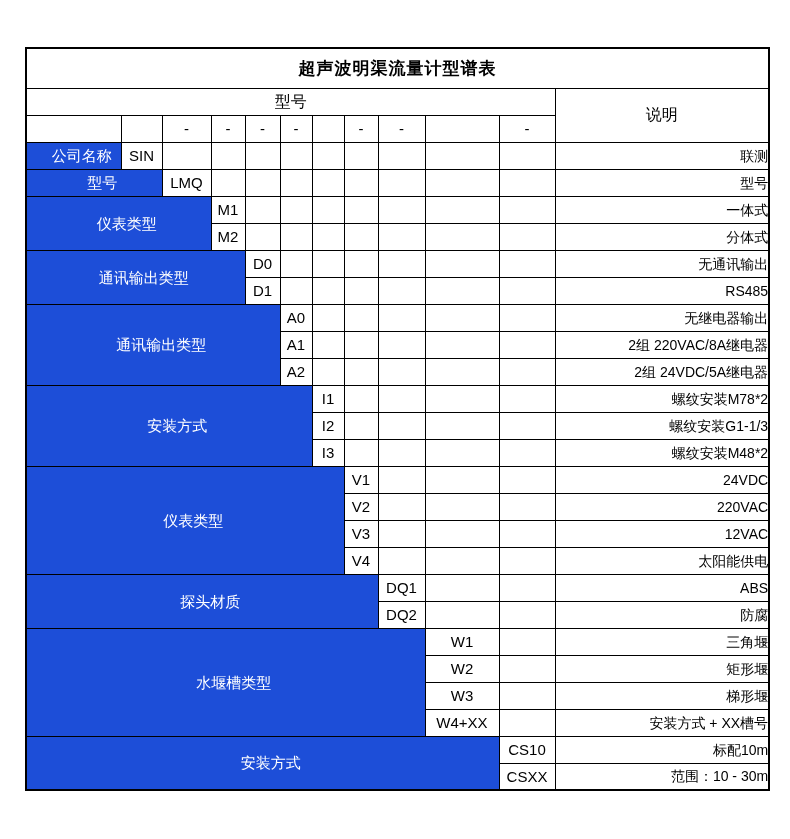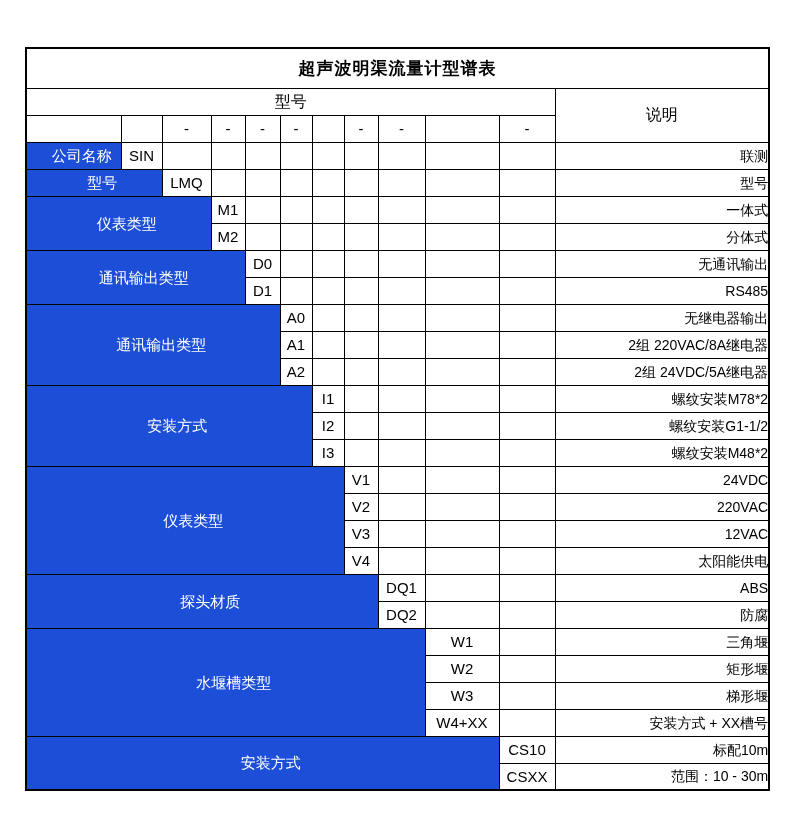--- a/index.html
+++ b/index.html
@@ -177,21 +177,21 @@
       <td></td>
           <td></td>
       <td class="desc">螺纹安装M78*2</td>
     </tr>
     <tr>
       <td class="code">I2</td>
       <td></td>
           <td></td>
       <td></td>
           <td></td>
-      <td class="desc">螺纹安装G1-1/2</td>
+      <td class="desc">螺纹安装G1-1/3</td>
     </tr>
     <tr>
       <td class="code">I3</td>
       <td></td>
           <td></td>
       <td></td>
           <td></td>
       <td class="desc">螺纹安装M48*2</td>
     </tr>
 

